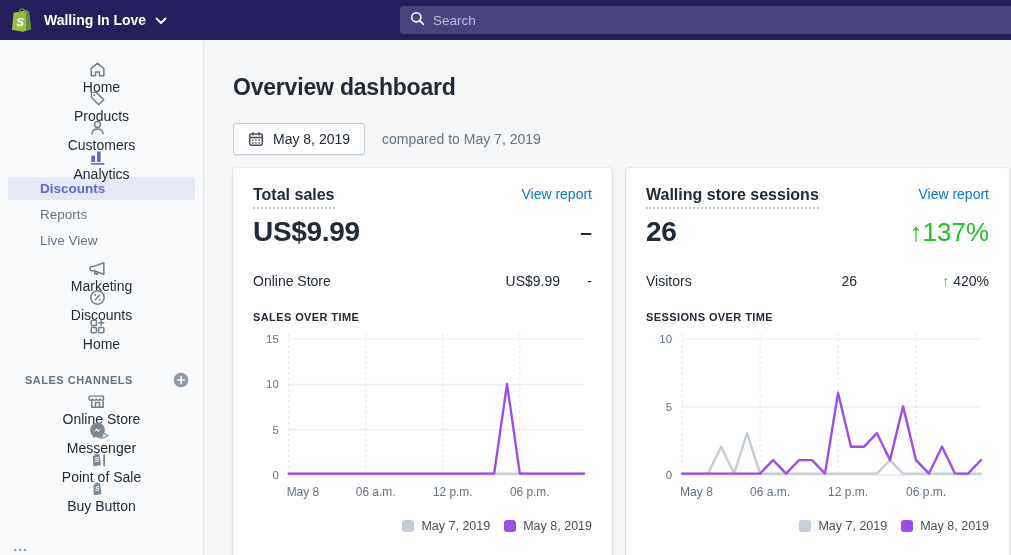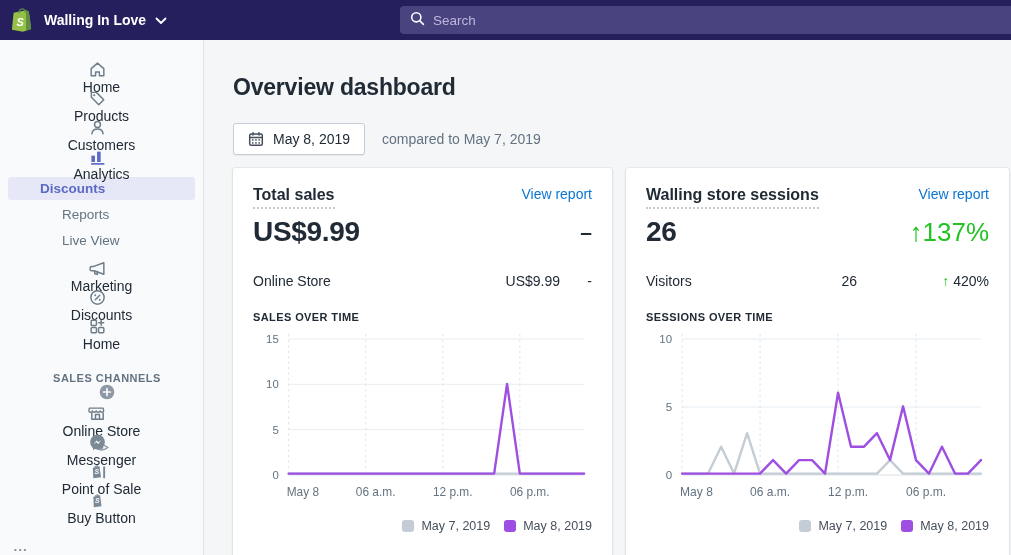--- a/index.html
+++ b/index.html
@@ -18,26 +18,26 @@
   
   .app { display:flex; height:515px; }
   .sidebar { width:204px; background:#f9fafb; border-right:1px solid #e2e6ea; padding-top:20px; position:relative; flex-shrink:0; }
   .main { flex:1; padding:34px 0 0 29px; }
 
   
   .ni { height:29px; display:flex; align-items:center; padding:0 14px; cursor:pointer;flex-direction:column; }
   .ni .ic { width:19px; height:19px; margin-right:9px; display:flex; align-items:center; justify-content:center; flex-shrink:0; }
   .ni .lbl { font-size:14px; font-weight:500; color:#212b36; flex:1; }
   .badge { background:#dfe3e8; color:#212b36; font-size:12px; border-radius:10px; padding:1px 8px; font-weight:400; }
-  .sub { height:26px; padding-left:62px; display:flex; align-items:center; cursor:pointer; }
+  .sub { height:26px; padding-left:40px; display:flex; align-items:center; cursor:pointer; }
   .sub .lbl { font-size:13.5px; color:#637381; font-weight:400; }
   .sub.active { margin:1px 8px; padding-left:32px; height:23px; background:#e6e8f7; border-radius:3px; }
   .sub.active .lbl { color:#5c6ac4; font-weight:700; }
   .group2 { margin-top:6px; }
-  .sec-head { margin:26px 14px 4px 25px; display:flex; align-items:center; justify-content:space-between;flex-direction:column; }
+  .sec-head { margin:26px 14px 4px 25px; display:flex; align-items:center; justify-content:space-between; }
   .sec-title { font-size:11px; font-weight:700; letter-spacing:.5px; color:#637381; }
   .more-dots { position:absolute; left:14px; bottom:1px; color:#7c8a97; font-size:8px; letter-spacing:2px; cursor:pointer; }
 
   
   h1.page-title { font-size:23px; font-weight:700; color:#212b36; letter-spacing:-.2px; }
   .date-row { margin-top:22px; display:flex; align-items:center; gap:17px; }
   .date-btn { display:flex; align-items:center; gap:9px; background:#fff; border:1px solid #c4cdd5; border-radius:3px; padding:7px 14px; font-size:14px; color:#212b36; cursor:pointer; box-shadow:0 1px 0 rgba(22,29,37,.05); font-family:"Liberation Sans",sans-serif; }
   .compared { font-size:14px; color:#637381; }
 
   

